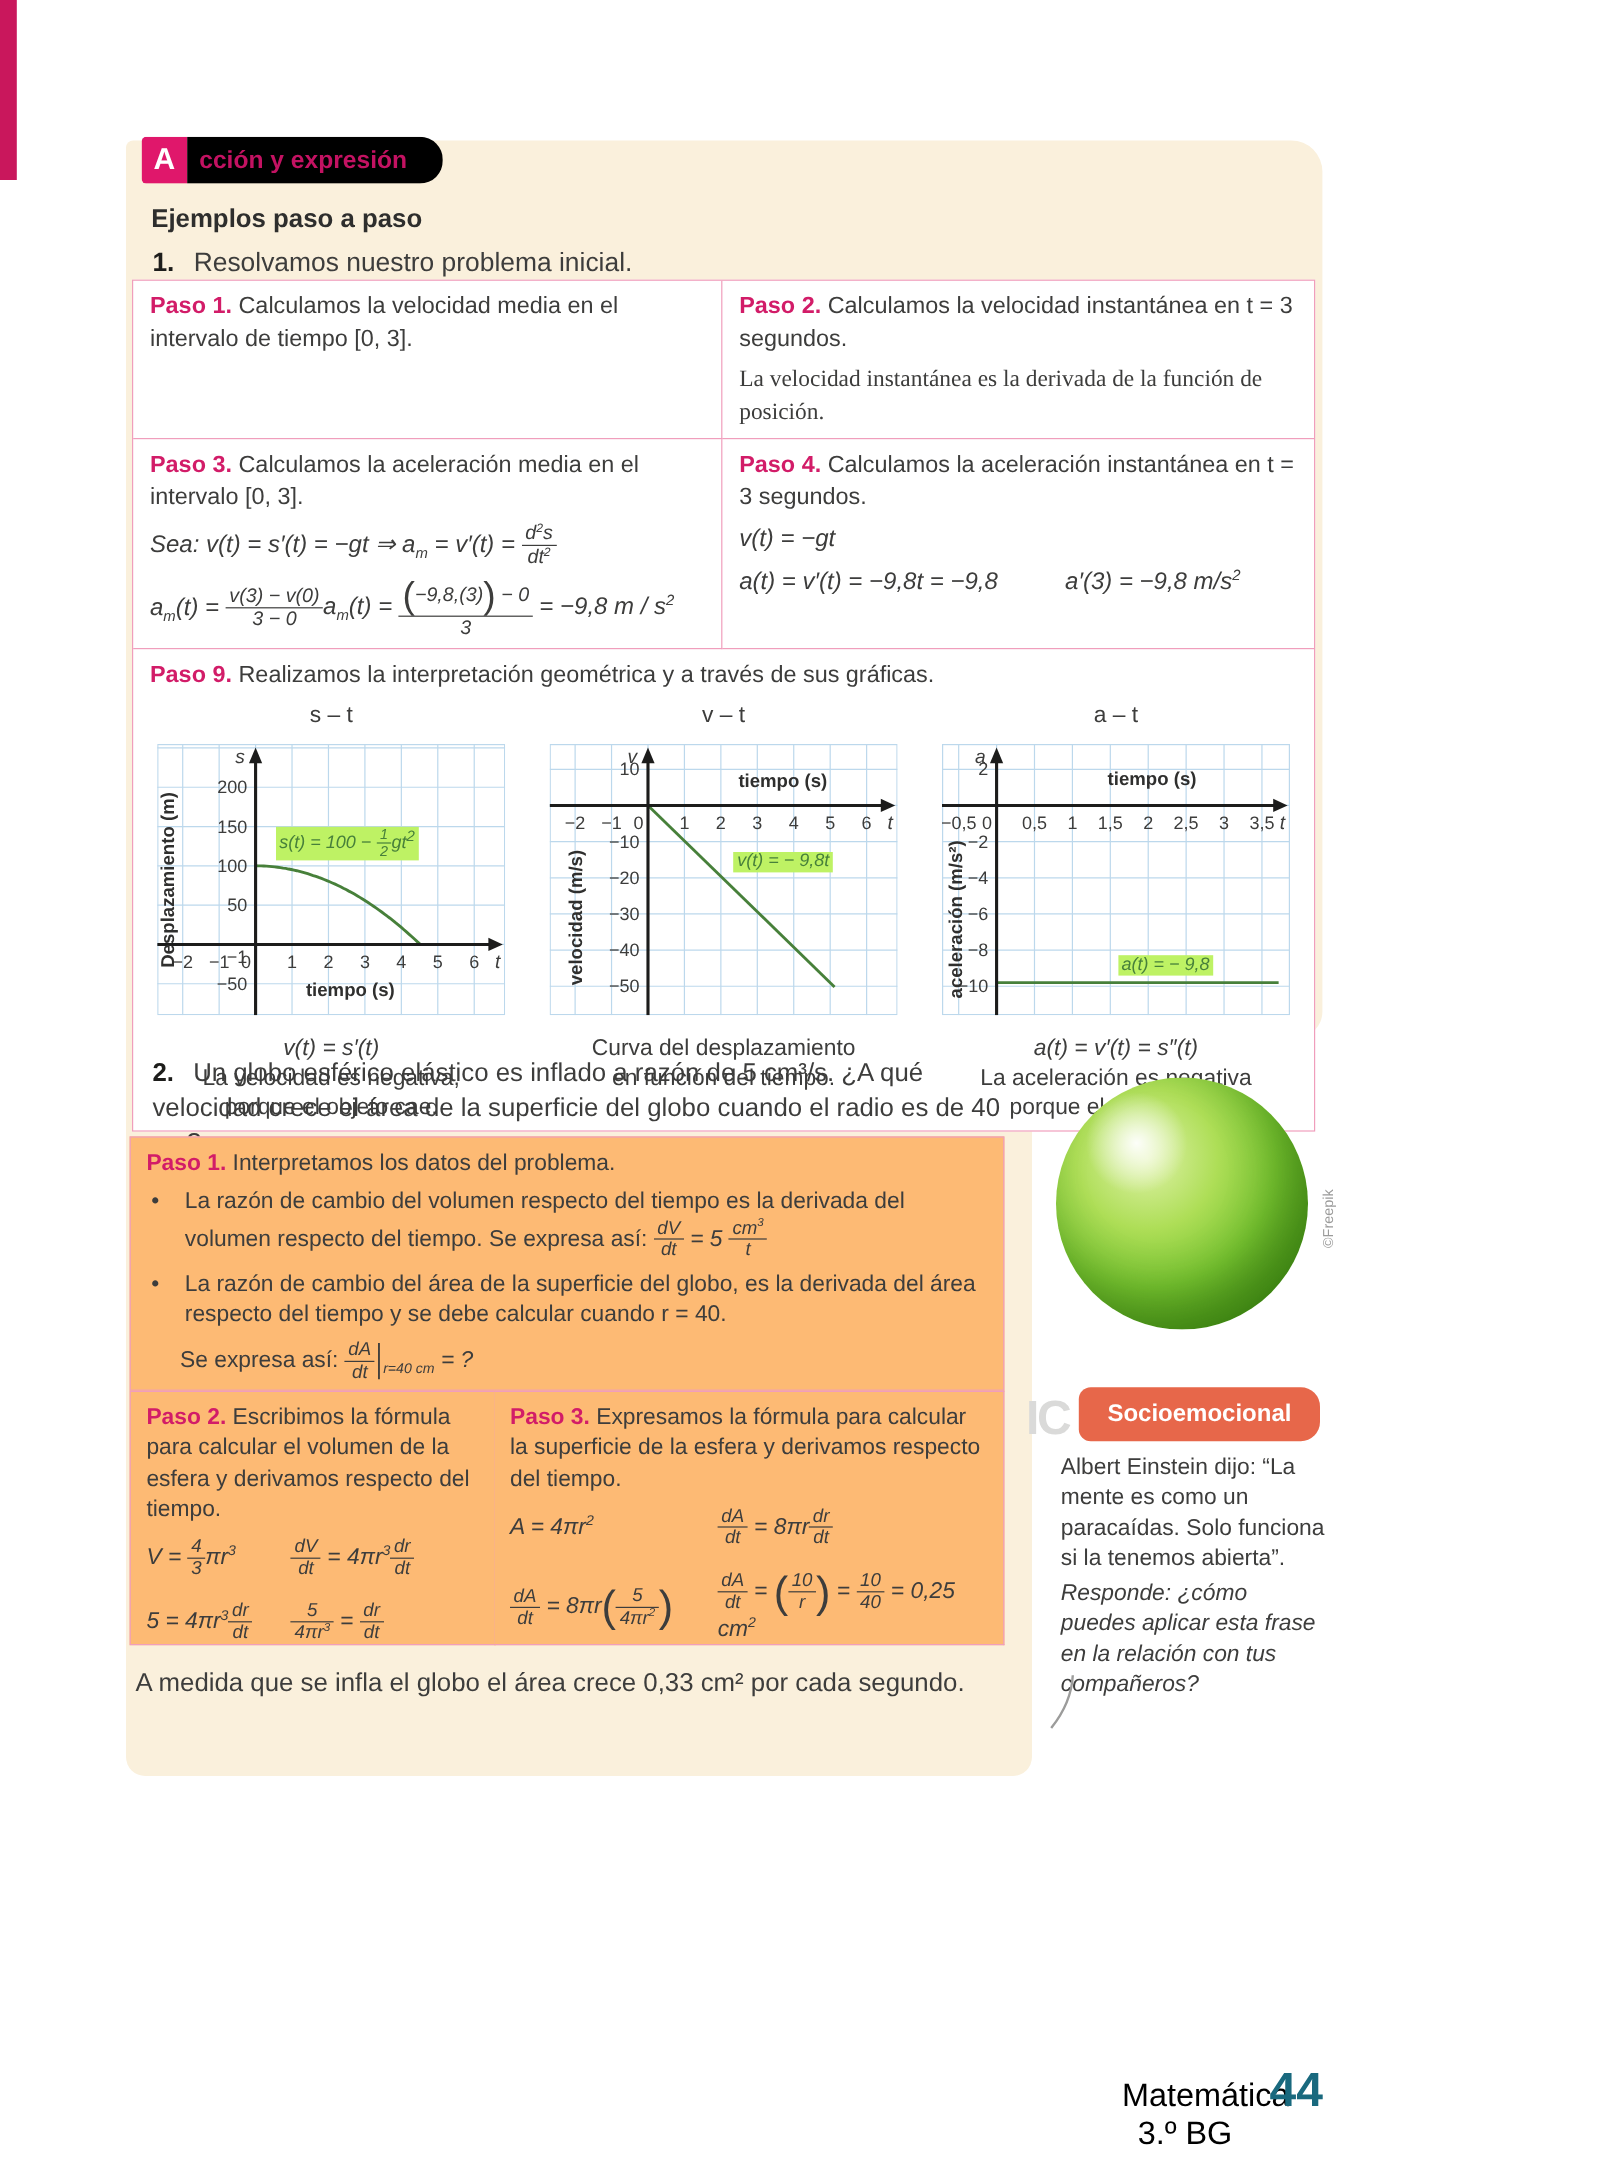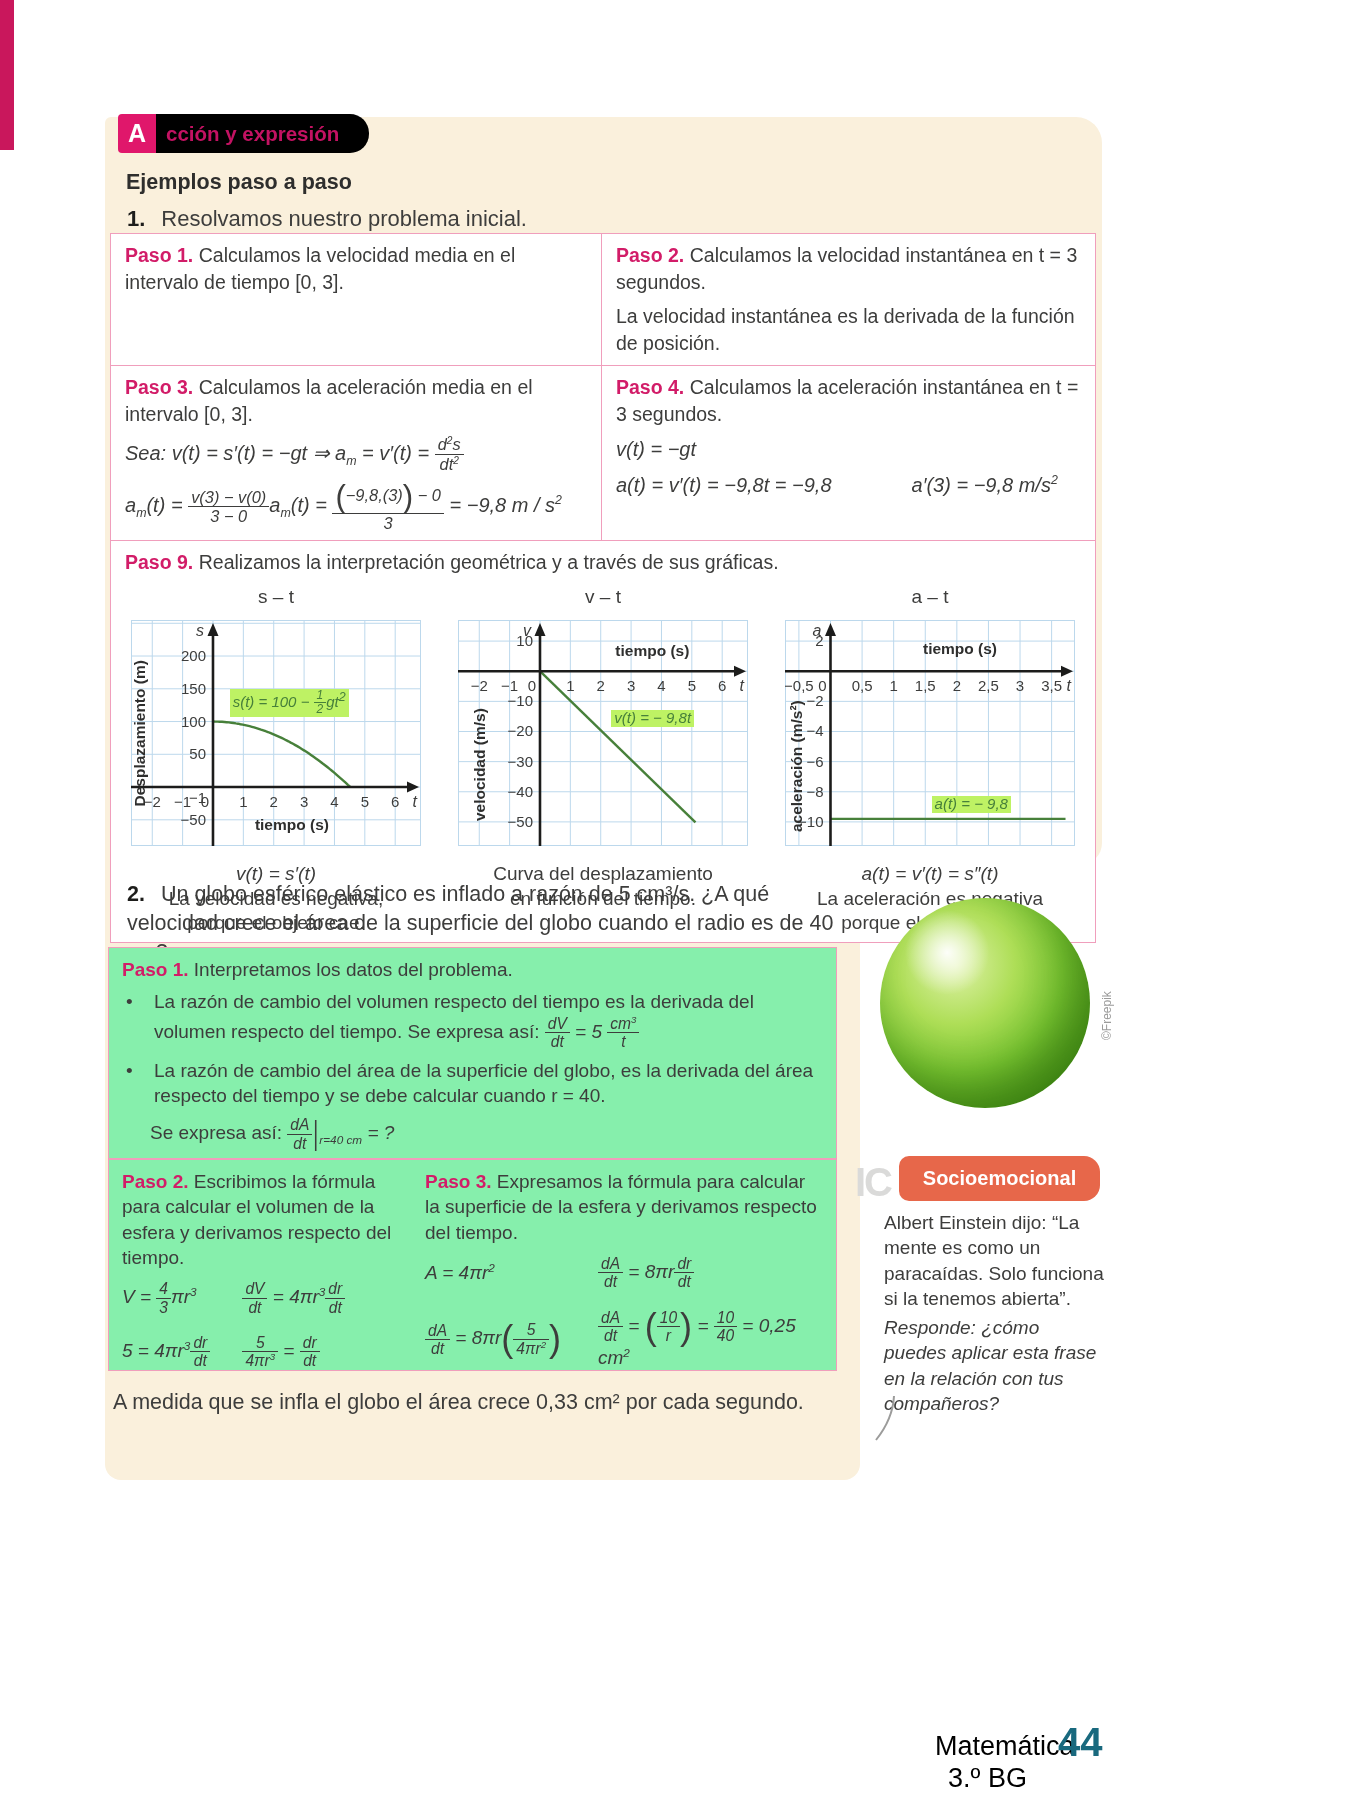--- a/index.html
+++ b/index.html
@@ -22,48 +22,48 @@
   
   .steps-table{left:110px;top:233px;width:986px;background:#fff;border:1.5px solid #f09ebc;
                display:grid;grid-template-columns:491px 1fr;box-sizing:border-box;}
   .cell{padding:8px 14px;font-size:19.5px;line-height:1.4;}
   .br{border-right:1.5px solid #f09ebc;}
   .bb{border-bottom:1.5px solid #f09ebc;}
   .c-row1{min-height:88px;box-sizing:border-box;}
   .c-row2{min-height:146px;box-sizing:border-box;}
   .c-p5{grid-column:1/3;padding-bottom:6px;}
   .paso{color:#d21c68;font-weight:bold;}
-  .mt6{margin-top:6px;}
+  .mt6{margin-top:6px;font-family:Liberation Serif, serif;}
   
   .math{font-style:italic;font-size:20px;color:#3d3d3c;}
   .math sup,.math sub{font-size:.62em;}
   .frac{display:inline-block;vertical-align:middle;text-align:center;font-size:.82em;line-height:1.12;}
   .frac .fn{display:block;border-bottom:1.6px solid currentColor;padding:0 3px;}
   .frac .fd{display:block;padding:0 3px;}
   .bigp{font-size:1.9em;font-weight:300;vertical-align:middle;line-height:1;font-style:normal;}
   .ebar{display:inline-block;transform:scaleY(1.7);vertical-align:middle;margin:0 1px;font-style:normal;}
   .esub{font-size:.6em;}
   .m-line{margin-top:6px;}
   .m-row{display:flex;margin-top:8px;align-items:center;}
-  .m-row.wide{gap:80px;}
+  .m-row.wide{gap:56px;}
   
   .graphs{display:flex;gap:37px;margin:8px 0 0 6px;}
   .graph{width:290px;}
   .gtitle{text-align:center;font-size:19px;color:#3d3d3c;margin-bottom:9px;}
   .gplot{position:relative;width:290px;height:226px;}
   .gplot svg{position:absolute;left:0;top:0;}
   .curve-label{position:absolute;font-size:15px;font-style:italic;color:#47803a;background:#bef264;
                padding:0 3px;white-space:nowrap;line-height:1.1;}
   .curve-label .frac{font-size:.8em;}
   .captions{display:flex;gap:37px;margin:16px 0 0 6px;}
   .caption{width:290px;text-align:center;font-size:19px;line-height:1.3;}
   .caption .math{font-size:19px;}
   
   #item2{left:127px;top:880px;width:730px;font-size:21.5px;line-height:1.35;}
-  .pbox{position:absolute;background:#86efac;border:1.5px solid #f09ebc;font-size:19px;line-height:1.33;
+  .pbox{position:absolute;background:#fdba74;border:1.5px solid #f09ebc;font-size:19px;line-height:1.33;
         padding:9px 13px;box-sizing:border-box;overflow:hidden;}
   #paso1box{left:108px;top:947px;width:729px;height:212px;}
   #paso2box{left:108px;top:1159px;width:305px;height:212px;}
   #paso3box{left:412px;top:1159px;width:425px;height:212px;border-left:none;}
   .bullet{display:flex;margin-top:7px;}
   .bdot{width:28px;padding-left:4px;}
   .btext{flex:1;}
   .btext .math,.sexpresa .math{font-size:19px;}
   .sexpresa{margin-top:8px;padding-left:28px;}
   .fgrid{display:grid;grid-template-columns:1fr 1.3fr;row-gap:18px;margin-top:10px;align-items:center;}

